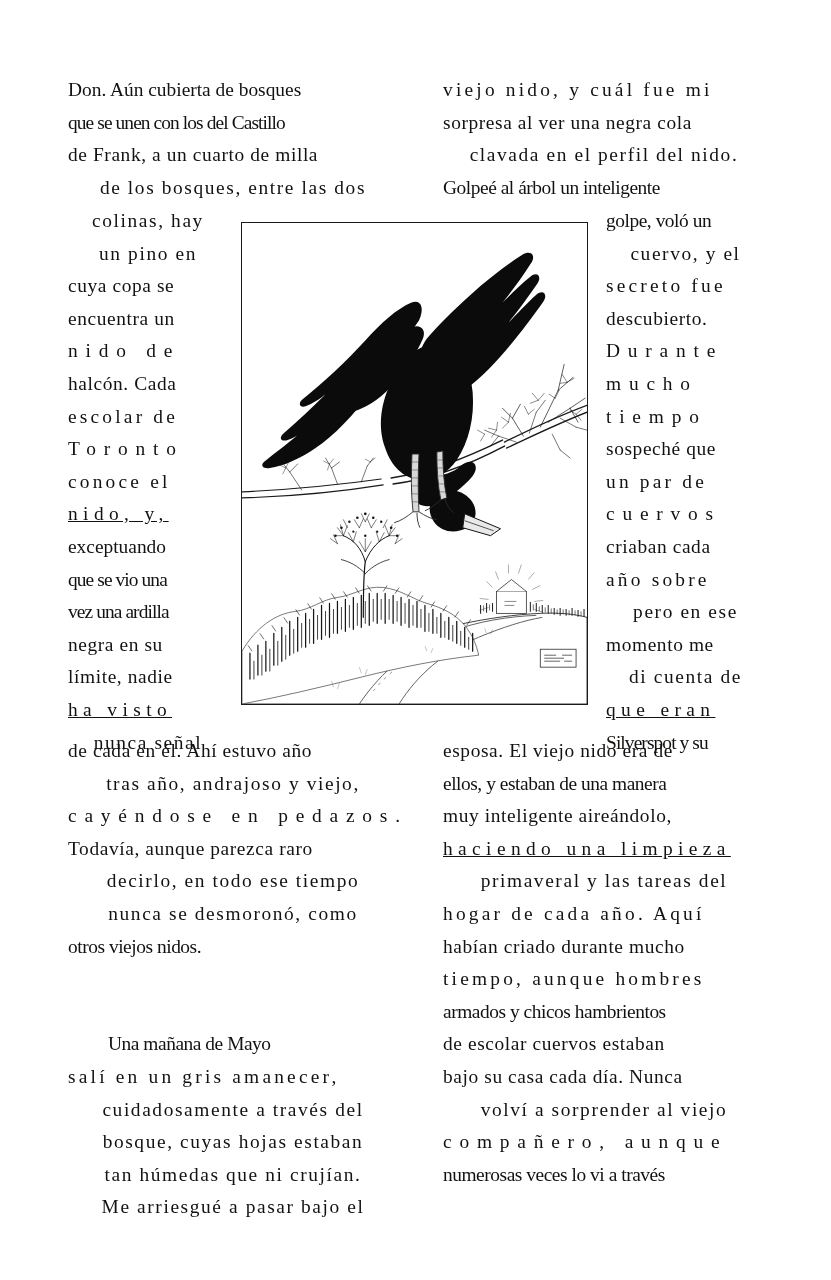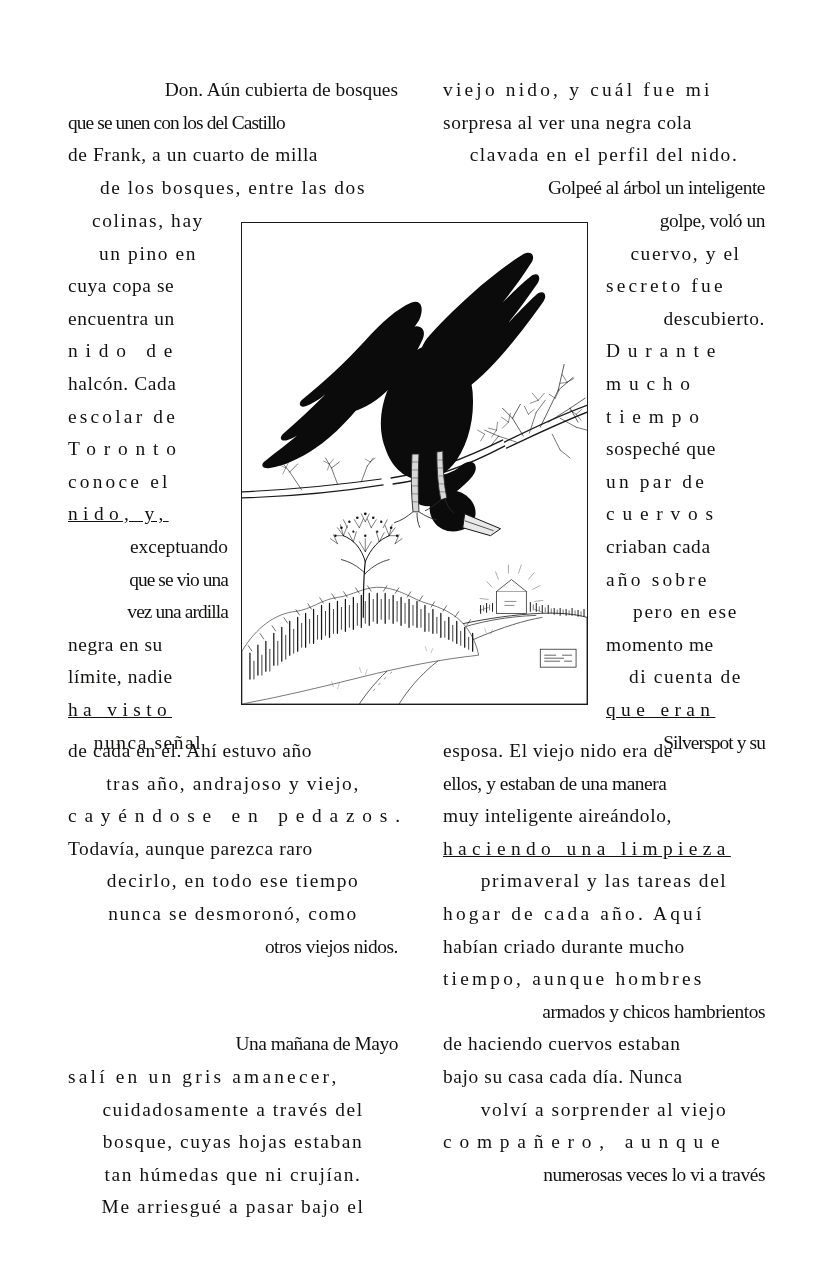--- a/index.html
+++ b/index.html
@@ -27,21 +27,21 @@
     color: #141210;
     -webkit-font-smoothing: antialiased;
   }
 
   
   .just {
     display: flex;
     justify-content: space-between;
     white-space: nowrap;
   }
-  .just.tight { justify-content: flex-end; }
+  .just.tight { justify-content: flex-start; }
   .just > span { display: inline-block; }
 
   
   .tr1 { letter-spacing: 0.6px; }
   .tr2 { letter-spacing: 1.6px; justify-content: center; }
   .tr3 { letter-spacing: 3.2px; }
   .tr4 { letter-spacing: 5.4px; text-decoration: underline; }
   .tr5 { letter-spacing: 7.8px; }
   .cond { letter-spacing: -0.45px; }
   .cond2 { letter-spacing: -0.9px; }
@@ -292,21 +292,21 @@
     <div class="just tr1">
         <span>habían criado durante mucho</span>
       </div>
     <div class="just tr3">
         <span>tiempo, aunque hombres</span>
       </div>
     <div class="just tight cond">
         <span>armados y chicos hambrientos</span>
       </div>
     <div class="just tr1">
-        <span>de haciendo cuervos estaban</span>
+        <span>de escolar cuervos estaban</span>
       </div>
     <div class="just tr1">
         <span>bajo su casa cada día. Nunca</span>
       </div>
     <div class="just tr2">
         <span>volví a sorprender al viejo</span>
       </div>
     <div class="just tr5">
         <span>compañero, aunque</span>
       </div>

